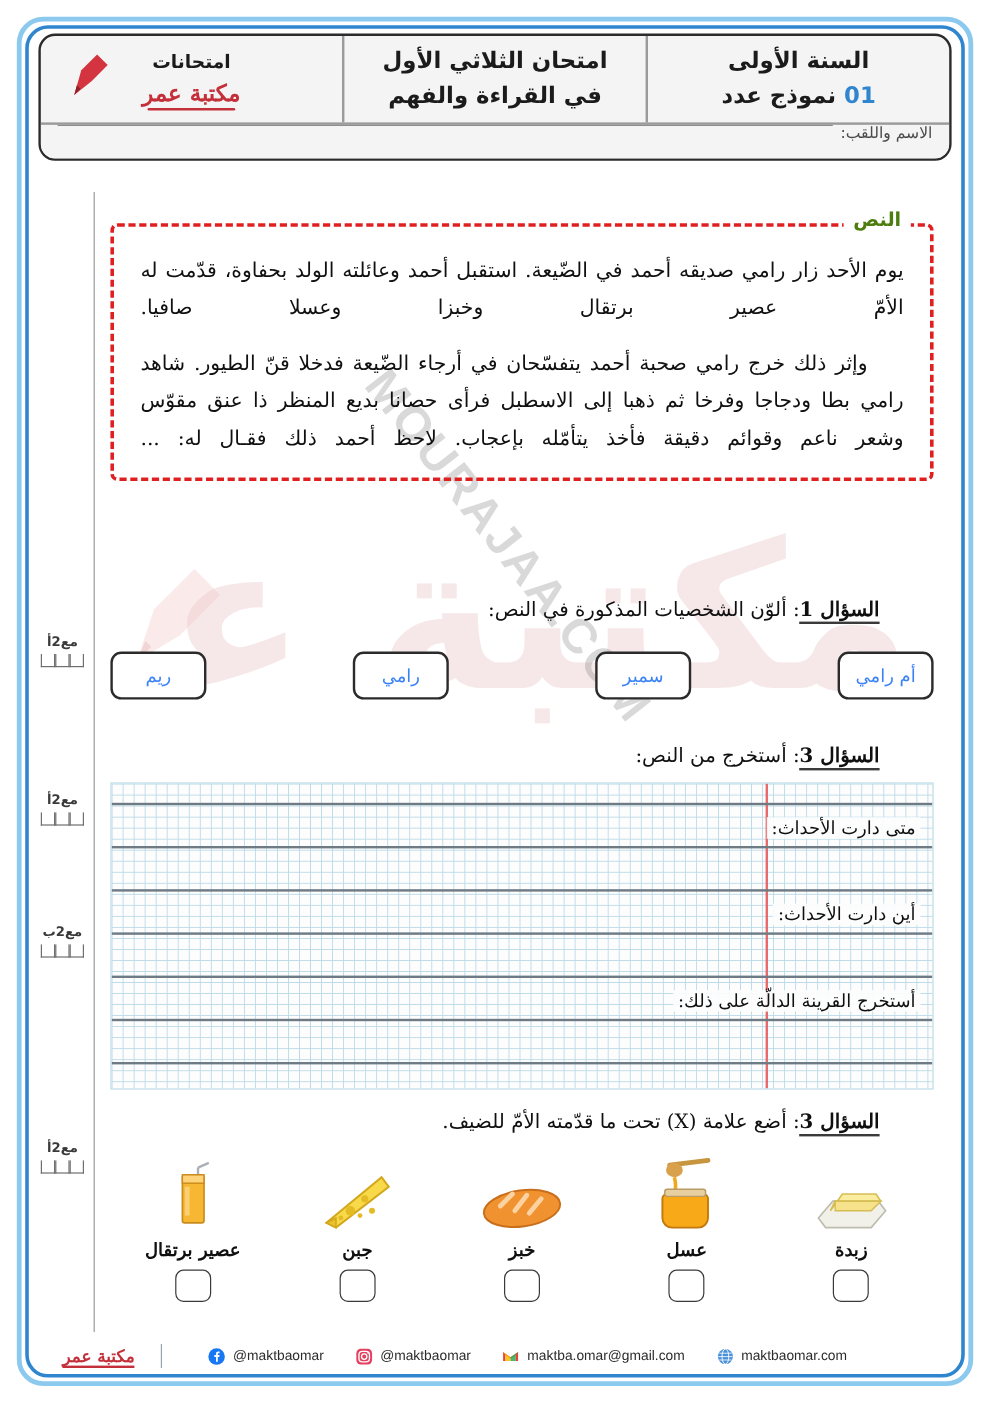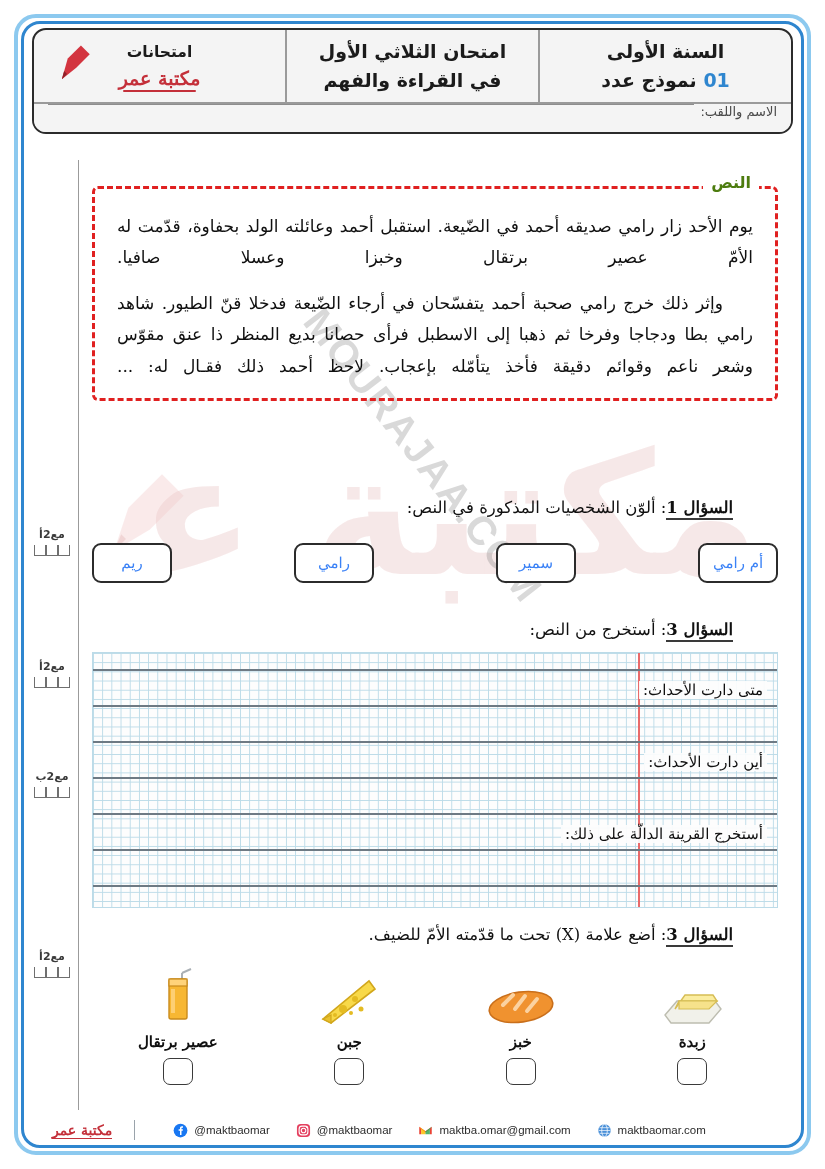--- a/index.html
+++ b/index.html
@@ -549,20 +549,33 @@
         <ellipse cx="36" cy="24" rx="32" ry="15" fill="#f0922f" stroke="#c96f1b" stroke-width="1.6" transform="rotate(-8 36 24)"></ellipse>
         <path d="M18 22 L28 12" stroke="#fbd2a0" stroke-width="4" stroke-linecap="round"></path>
         <path d="M30 26 L40 13" stroke="#fbd2a0" stroke-width="4" stroke-linecap="round"></path>
         <path d="M42 28 L52 16" stroke="#fbd2a0" stroke-width="4" stroke-linecap="round"></path>
       </svg>
     </div>
     <div class="food-label">خبز</div>
     <div class="food-check"></div>
   </div>
 
+  <div class="food-item">
+    <div class="food-pic">
+      <svg width="52" height="62" viewBox="0 0 52 62">
+        <path d="M12 6 L44 2" stroke="#c8953f" stroke-width="4" stroke-linecap="round"></path>
+        <ellipse cx="16" cy="10" rx="7" ry="6" fill="#d9a14c"></ellipse>
+        <path d="M16 16 q2 8 0 14" stroke="#f0a81f" stroke-width="3" fill="none"></path>
+        <path d="M10 30 h30 a4 4 0 0 1 4 4 v16 a8 8 0 0 1 -8 8 h-22 a8 8 0 0 1 -8 -8 v-16 a4 4 0 0 1 4 -4 z" fill="#f8a917" stroke="#c07a10" stroke-width="1.6"></path>
+        <rect x="8" y="26" width="34" height="6" rx="2" fill="#e8cfa0" stroke="#b89a62" stroke-width="1.2"></rect>
+      </svg>
+    </div>
+    <div class="food-label">عسل</div>
+    <div class="food-check"></div>
+  </div>
 
   <div class="food-item">
     <div class="food-pic">
       <svg width="70" height="48" viewBox="0 0 70 48">
         <path d="M8 36 L20 22 L58 22 L64 30 L52 44 L14 44 Z" fill="#f1f1ea" stroke="#bdbdb0" stroke-width="1.4"></path>
         <path d="M18 30 L28 16 L56 16 L60 22 L22 22 Z" fill="#fbeda0" stroke="#d6bd54" stroke-width="1.4"></path>
         <path d="M22 22 L22 30 L52 30 L60 22 Z" fill="#f6e28b" stroke="#d6bd54" stroke-width="1.2"></path>
       </svg>
     </div>
     <div class="food-label">زبدة</div>

